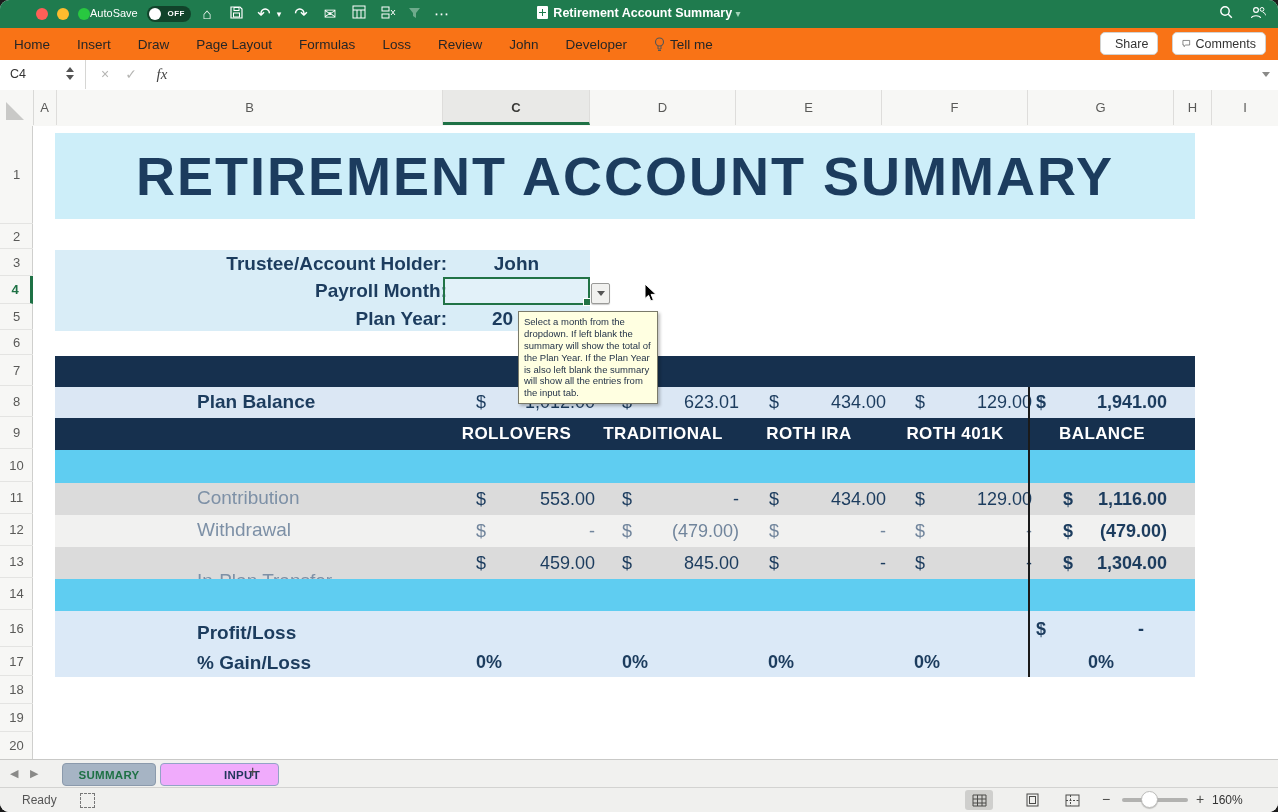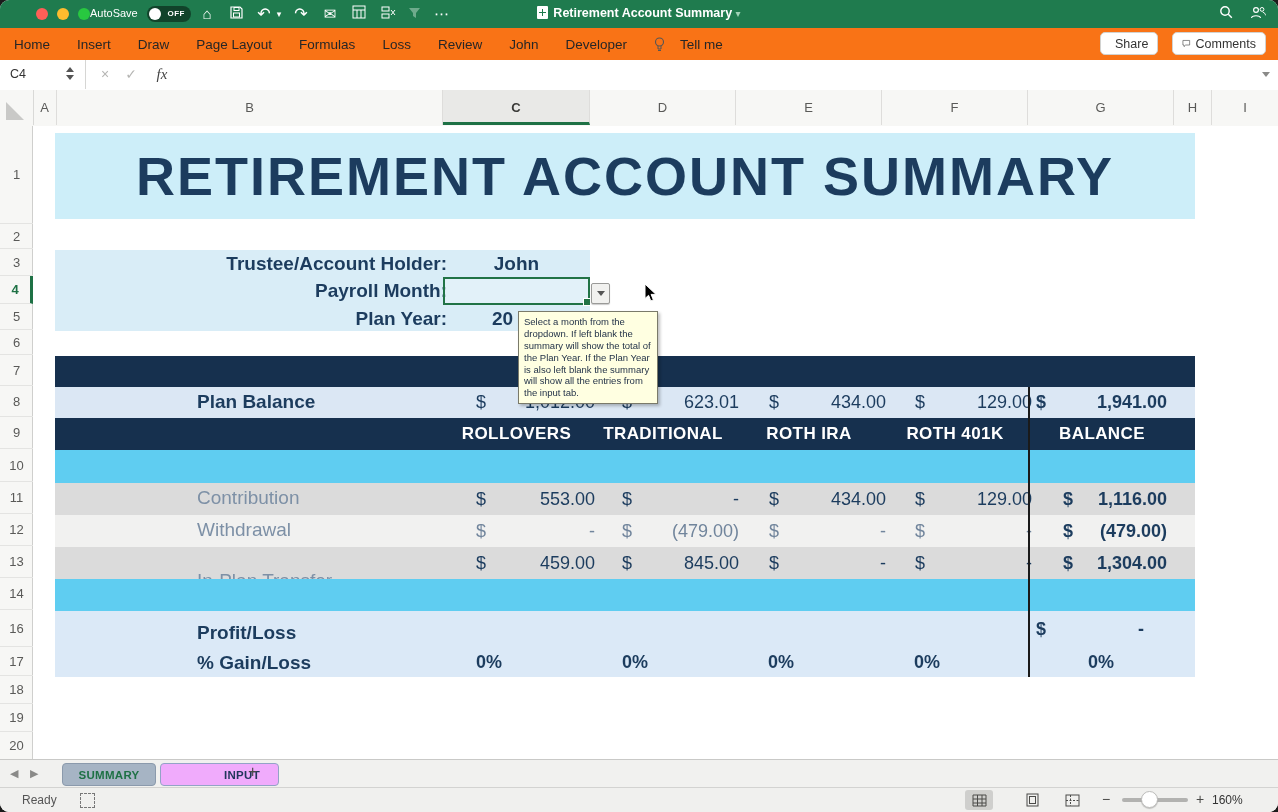--- a/index.html
+++ b/index.html
@@ -18,21 +18,21 @@
   .doc-title .chev{font-weight:400;color:#9fd3b6;font-size:10px;}
   .doc-ico{display:inline-block;width:11px;height:13px;background:#fff;border-radius:1px;vertical-align:-2px;margin-right:5px;position:relative;}
   .doc-ico:before{content:"";position:absolute;left:2px;top:3px;width:7px;height:7px;background:
     linear-gradient(#1f7b4e,#1f7b4e) 0 3px/7px 1px no-repeat,
     linear-gradient(#1f7b4e,#1f7b4e) 3px 0/1px 7px no-repeat;}
 
   
   .ribbon{position:absolute;left:0;top:28px;width:1278px;height:32px;background:#f97316;border-bottom:1px solid #e2e2e0;}
   .menu{position:absolute;left:14px;top:0;height:32px;display:flex;align-items:center;gap:27px;font-size:13.5px;color:#262626;}
   .menu span{white-space:nowrap;cursor:default;}
-  .tellme{display:flex;align-items:center;gap:15px;}
+  .tellme{display:flex;align-items:center;gap:5px;}
   .pillbtn{position:absolute;top:4px;height:23px;background:#fff;border:1px solid #d2d2d0;border-radius:5px;display:flex;align-items:center;gap:5px;padding:0 9px;font-size:12.5px;color:#333;box-sizing:border-box;}
 
   
   .fbar{position:absolute;left:0;top:60px;width:1278px;height:30px;background:#fff;border-bottom:1px solid #c9c9c7;}
   .namebox{position:absolute;left:0;top:0;width:86px;height:29px;border-right:1px solid #d6d6d4;font-size:12.5px;color:#333;line-height:29px;padding-left:10px;box-sizing:border-box;}
   .stepper{position:absolute;left:66px;top:7px;width:10px;height:16px;}
   .stepper .up{width:0;height:0;border-left:4px solid transparent;border-right:4px solid transparent;border-bottom:5px solid #555;margin-bottom:3px;}
   .stepper .dn{width:0;height:0;border-left:4px solid transparent;border-right:4px solid transparent;border-top:5px solid #555;}
   .fico{position:absolute;top:0;height:29px;line-height:29px;font-size:14px;color:#b5b5b3;text-align:center;}
   .fx{font-family:"Liberation Serif",serif;font-style:italic;color:#444;font-size:15px;}

